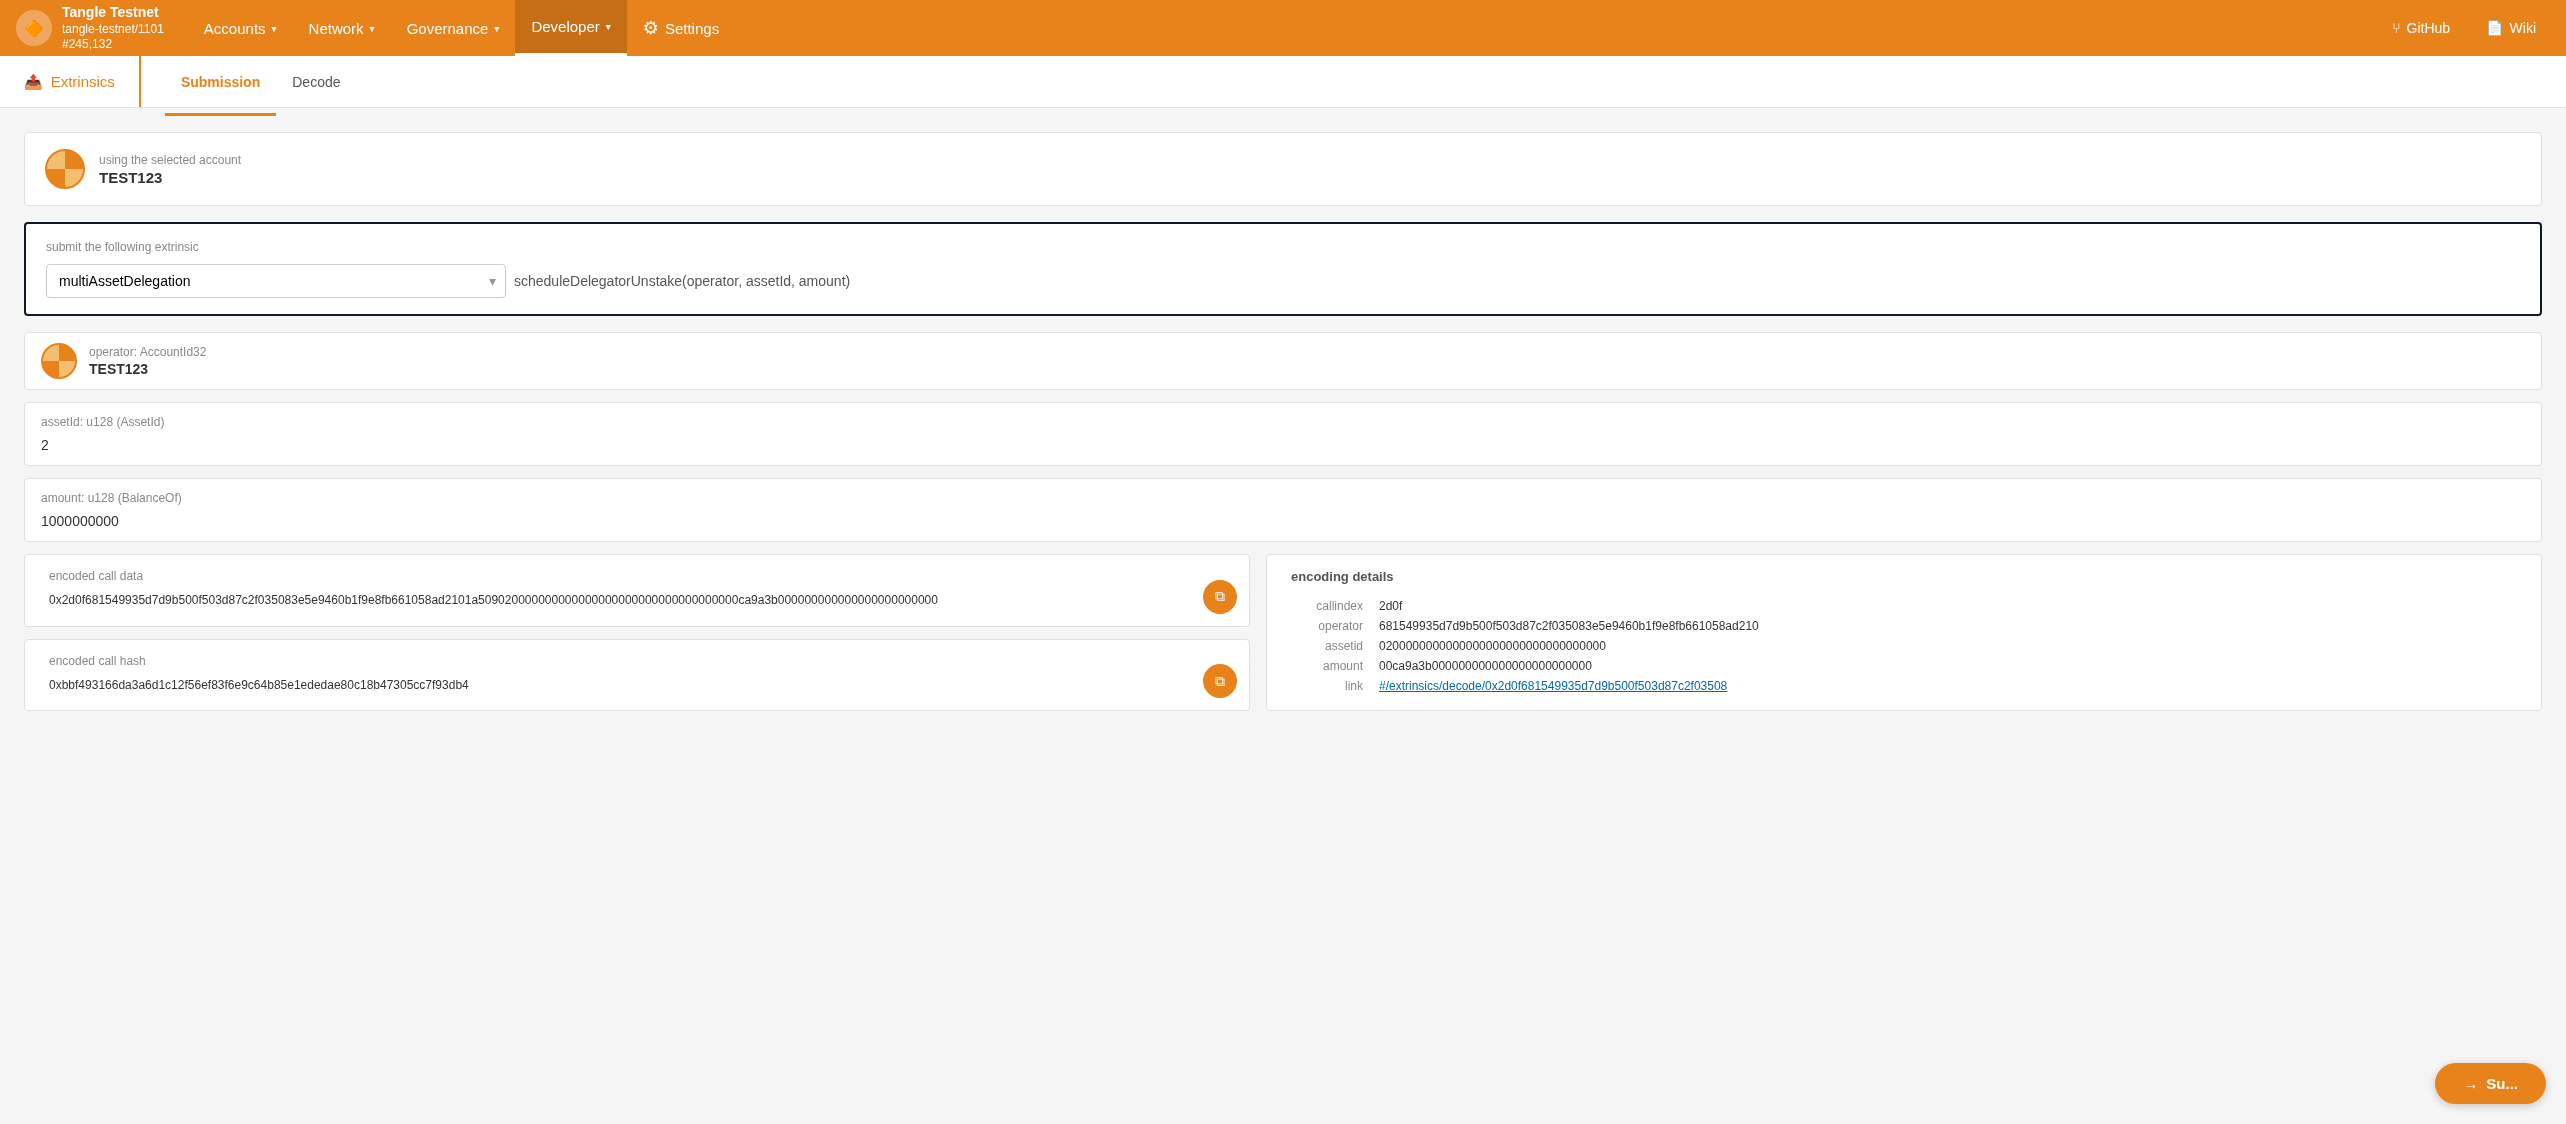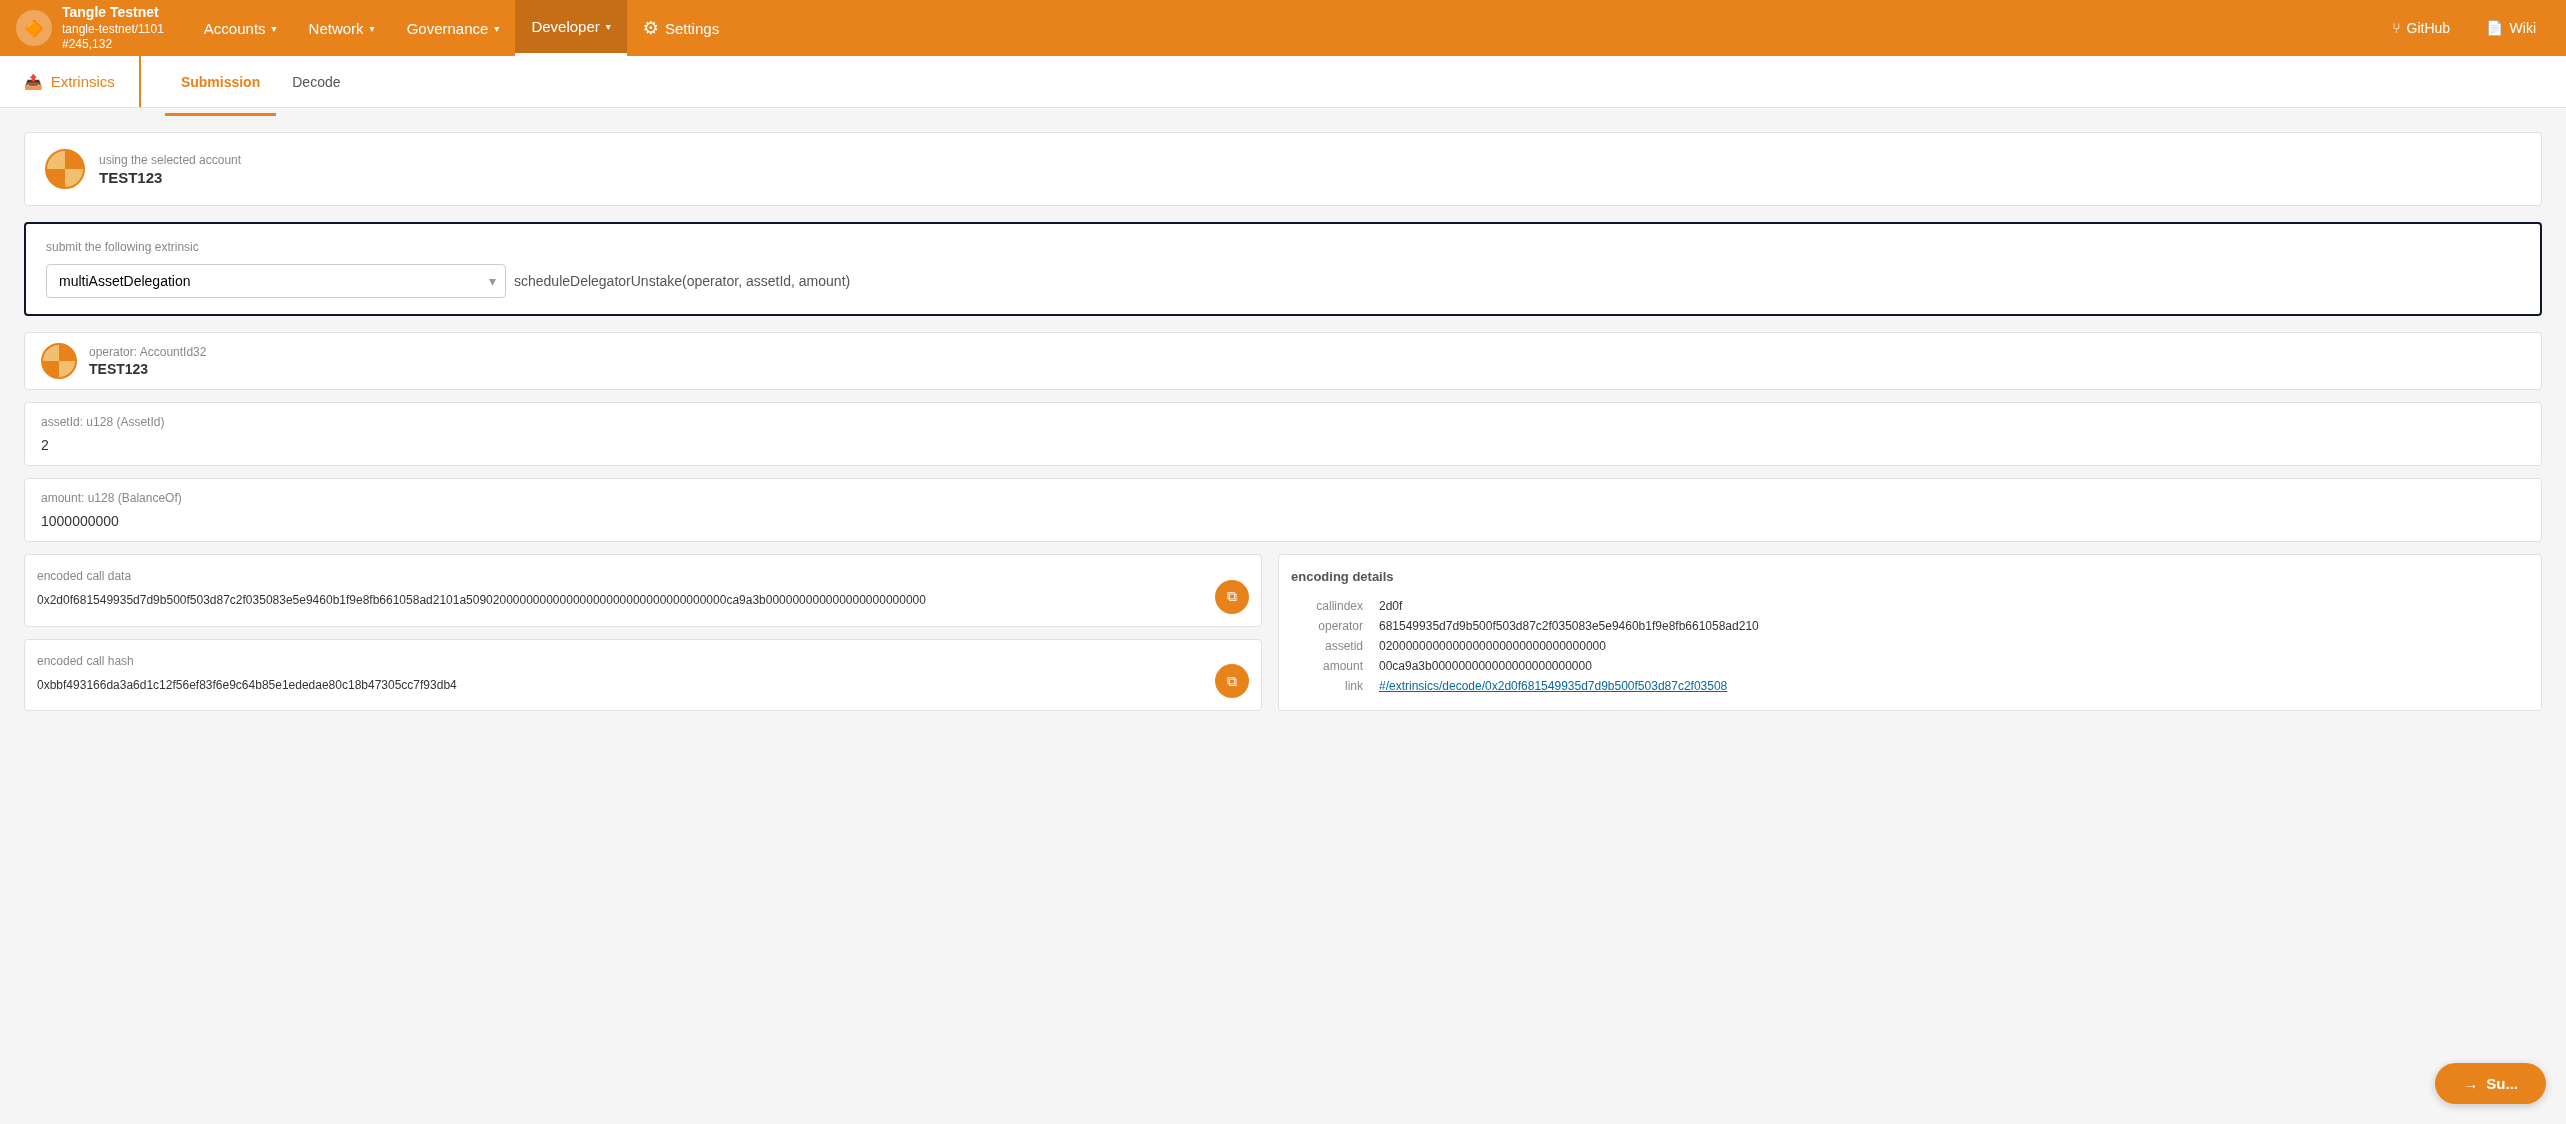--- a/index.html
+++ b/index.html
@@ -227,21 +227,21 @@
     
     .encoded-row {
       display: flex;
       gap: 16px;
       margin-bottom: 12px;
     }
     .encoded-block {
       background: #fff;
       border: 1px solid #e0e0e0;
       border-radius: 4px;
-      padding: 14px 12px;
+      padding: 14px 24px;
       flex: 1;
       position: relative;
     }
     .encoded-label { font-size: 12px; color: #888; margin-bottom: 8px; font-weight: 500; }
     .encoded-value {
       font-size: 12px;
       color: #333;
       word-break: break-all;
       line-height: 1.6;
       padding-right: 40px;

